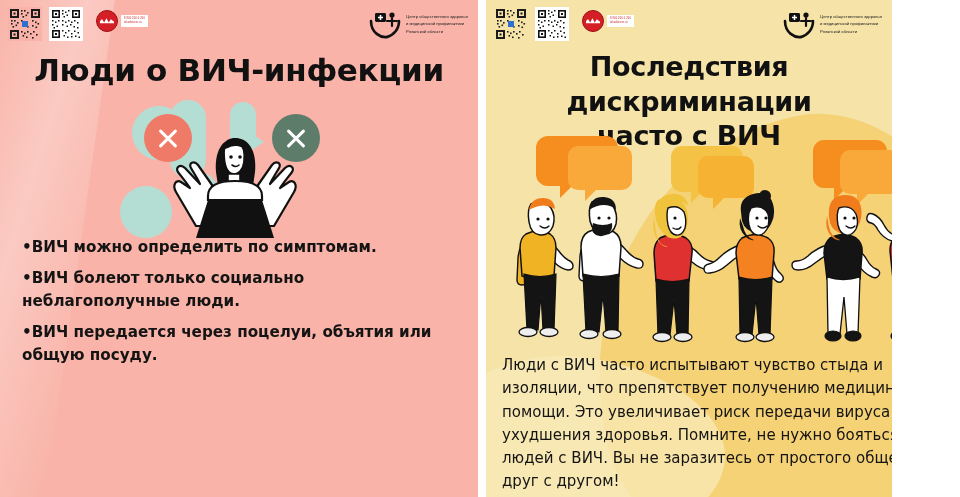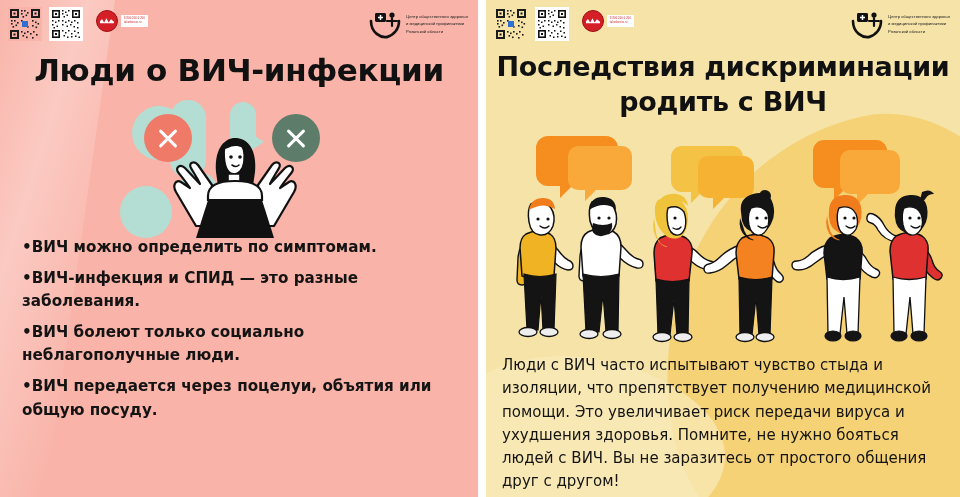--- a/index.html
+++ b/index.html
@@ -2,21 +2,21 @@
 <html><head>
 <meta charset="utf-8">
 <style>
   html,body{margin:0;padding:0;background:#ffffff;}
   body{width:960px;height:497px;overflow:hidden;font-family:"Liberation Sans",sans-serif;}
   .stage{position:relative;width:960px;height:497px;background:#ffffff;}
 
   
   .panel{position:absolute;top:0;height:497px;overflow:hidden;}
   .panel-left{left:0;width:478px;background:#f9b3a8;}
-  .panel-right{left:486px;width:474px;background:#f5e3a8;}
+  .panel-right{left:486px;width:406px;background:#f5e3a8;}
 
   .divider{position:absolute;top:0;left:478px;width:8px;height:497px;background:#ffffff;}
 
   
   .sheen{position:absolute;left:-40px;top:0;width:120px;height:497px;
          background:linear-gradient(100deg,rgba(255,255,255,0) 0%,rgba(255,255,255,.30) 45%,rgba(255,255,255,0) 100%);
          transform:skewX(-8deg);pointer-events:none;}
   
   .swoosh{position:absolute;right:-120px;top:120px;width:420px;height:460px;
           background:#f6cf6d;border-radius:60% 40% 50% 50% / 60% 55% 45% 40%;
@@ -259,21 +259,20 @@
 
         <path d="M72 44 h12 v8 h-12 z" fill="#fff" stroke="#111" stroke-width="1.6"></path>
         <path d="M52 66 C52 56 62 51 79 51 C96 51 106 56 106 66 L106 70 L52 70 Z" fill="#fff" stroke="#111" stroke-width="2.2"></path>
 
         <path d="M52 70 L106 70 L118 108 L40 108 Z" fill="#111"></path>
       </svg>
     </div>
 
     <div class="body-l">
       <div class="li">•ВИЧ можно определить по симптомам.</div>
-      <div class="li">•ВИЧ-инфекция и СПИД — это разные заболевания.</div>
       <div class="li">•ВИЧ болеют только социально неблагополучные люди.</div>
       <div class="li">•ВИЧ передается через поцелуи, объятия или общую посуду.</div>
     </div>
   </div>
 
   <div class="divider"></div>
 
   <div class="panel panel-right">
     <div class="swoosh"></div>
     <div class="swoosh2"></div>
@@ -399,21 +398,21 @@
       </div>
       <div class="txt">
         <div>Центр общественного здоровья</div>
         <div>и медицинской профилактики</div>
         <div>Рязанской области</div>
       </div>
     </div>
 
     <div class="title title-right">
       <div>Последствия дискриминации</div>
-      <div>родить с ВИЧ</div>
+      <div>часто с ВИЧ</div>
     </div>
 
     <svg class="illo-r" viewBox="0 0 474 228">
 
       <g>
         <path d="M62 18 h58 a12 12 0 0 1 12 12 v26 a12 12 0 0 1 -12 12 h-34 l-12 12 v-12 h-12 a12 12 0 0 1 -12 -12 v-26 a12 12 0 0 1 12 -12 z" fill="#f68d1f"></path>
         <path d="M92 28 h44 a10 10 0 0 1 10 10 v24 a10 10 0 0 1 -10 10 h-26 l-11 11 v-11 h-7 a10 10 0 0 1 -10 -10 v-24 a10 10 0 0 1 10 -10 z" fill="#f9a93a"></path>
         <path d="M196 28 h50 a11 11 0 0 1 11 11 v24 a11 11 0 0 1 -11 11 h-30 l-11 11 v-11 h-9 a11 11 0 0 1 -11 -11 v-24 a11 11 0 0 1 11 -11 z" fill="#f4c244"></path>
         <path d="M222 38 h36 a10 10 0 0 1 10 10 v22 a10 10 0 0 1 -10 10 h-20 l-11 11 v-11 h-5 a10 10 0 0 1 -10 -10 v-22 a10 10 0 0 1 10 -10 z" fill="#f6b232"></path>
         <path d="M338 22 h52 a11 11 0 0 1 11 11 v26 a11 11 0 0 1 -11 11 h-30 l-12 12 v-12 h-10 a11 11 0 0 1 -11 -11 v-26 a11 11 0 0 1 11 -11 z" fill="#f68d1f"></path>

